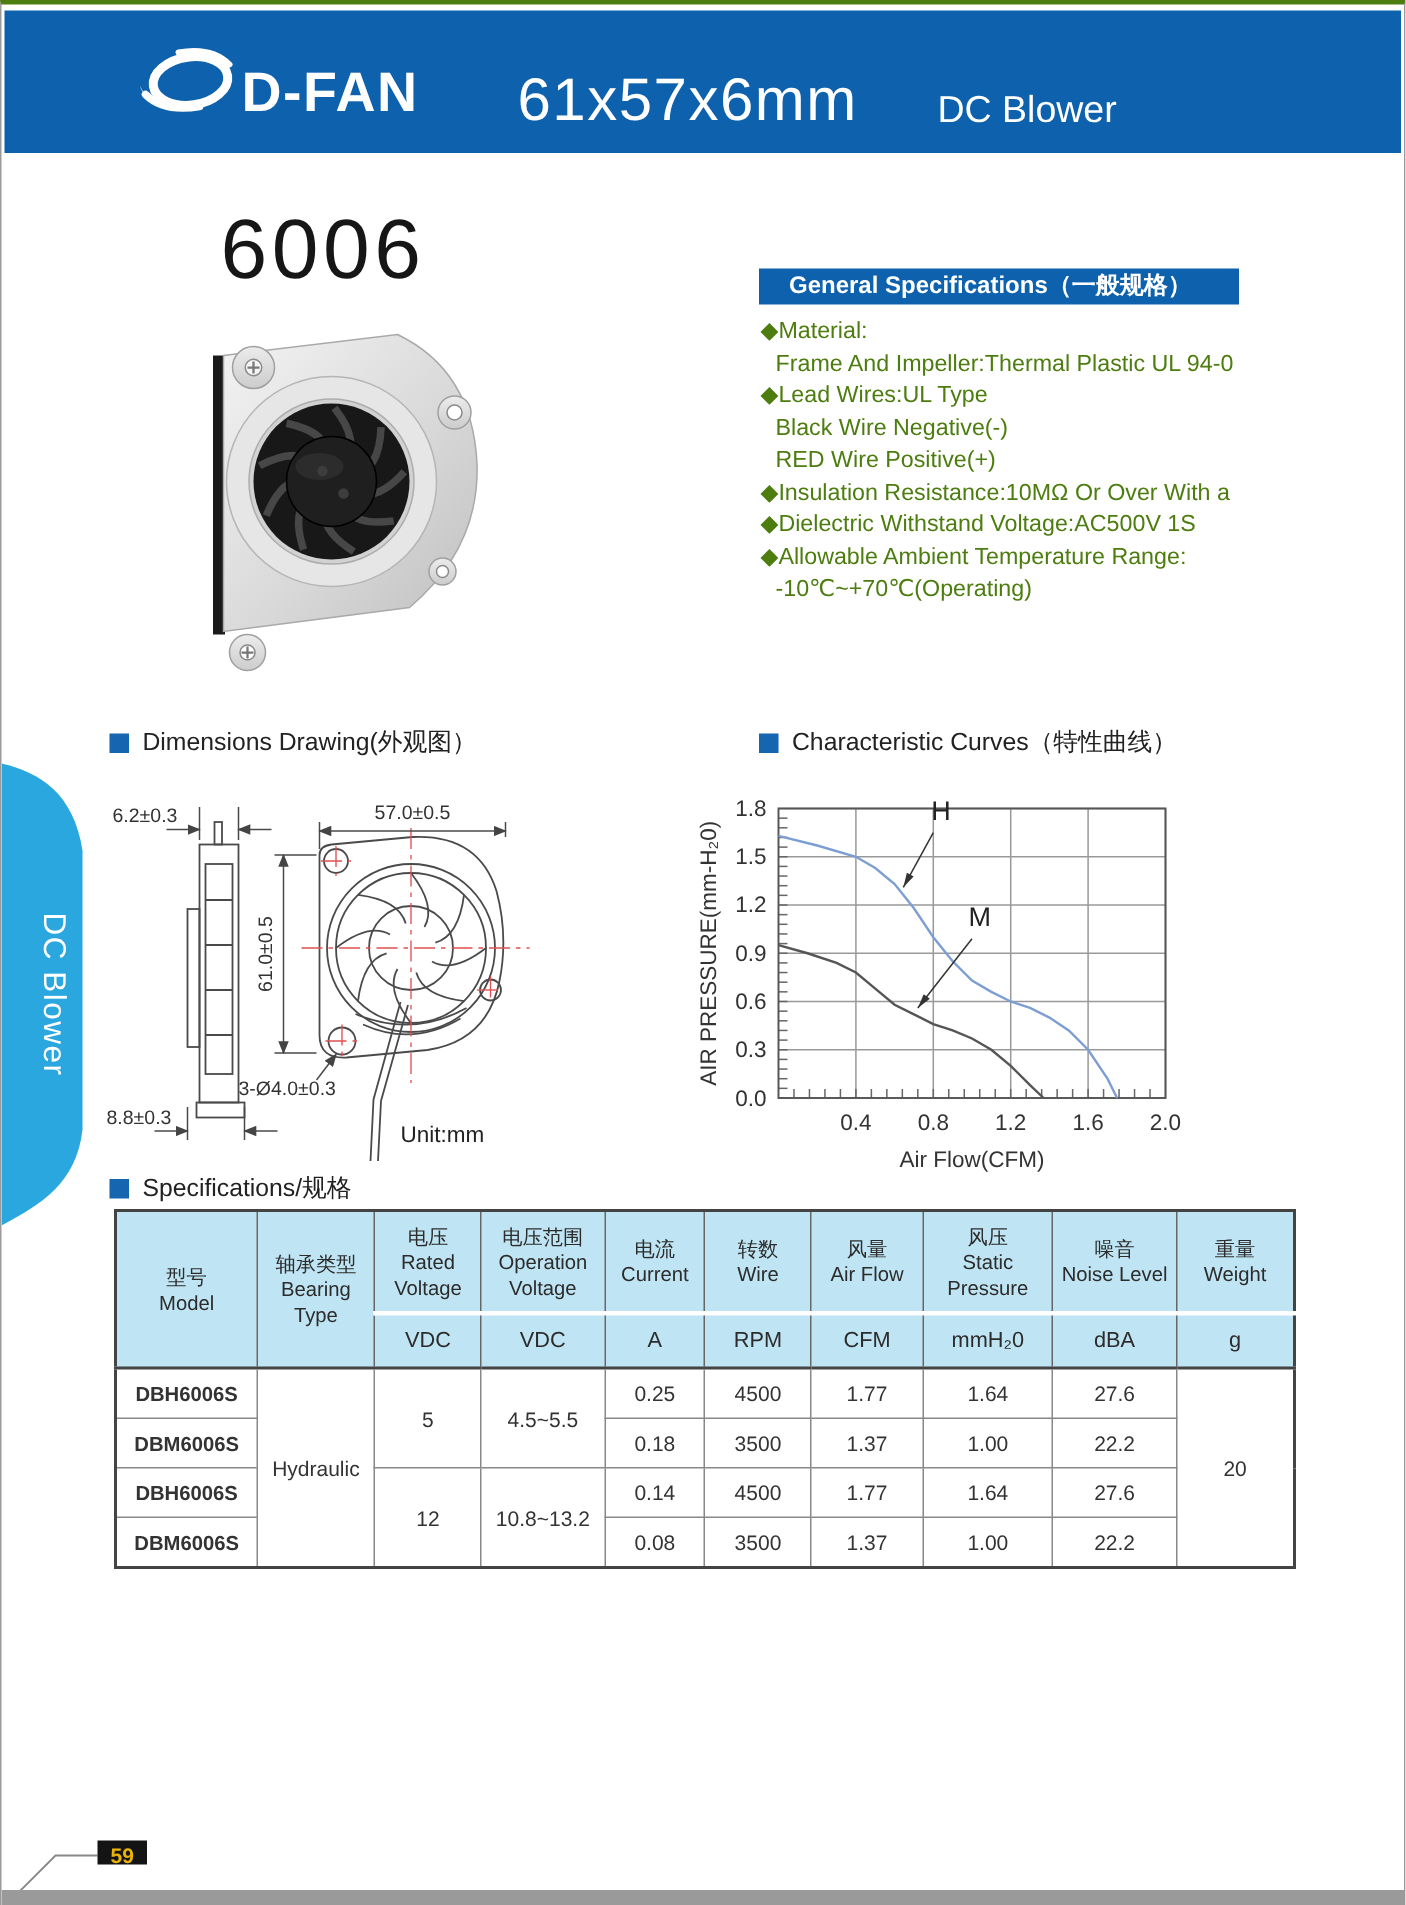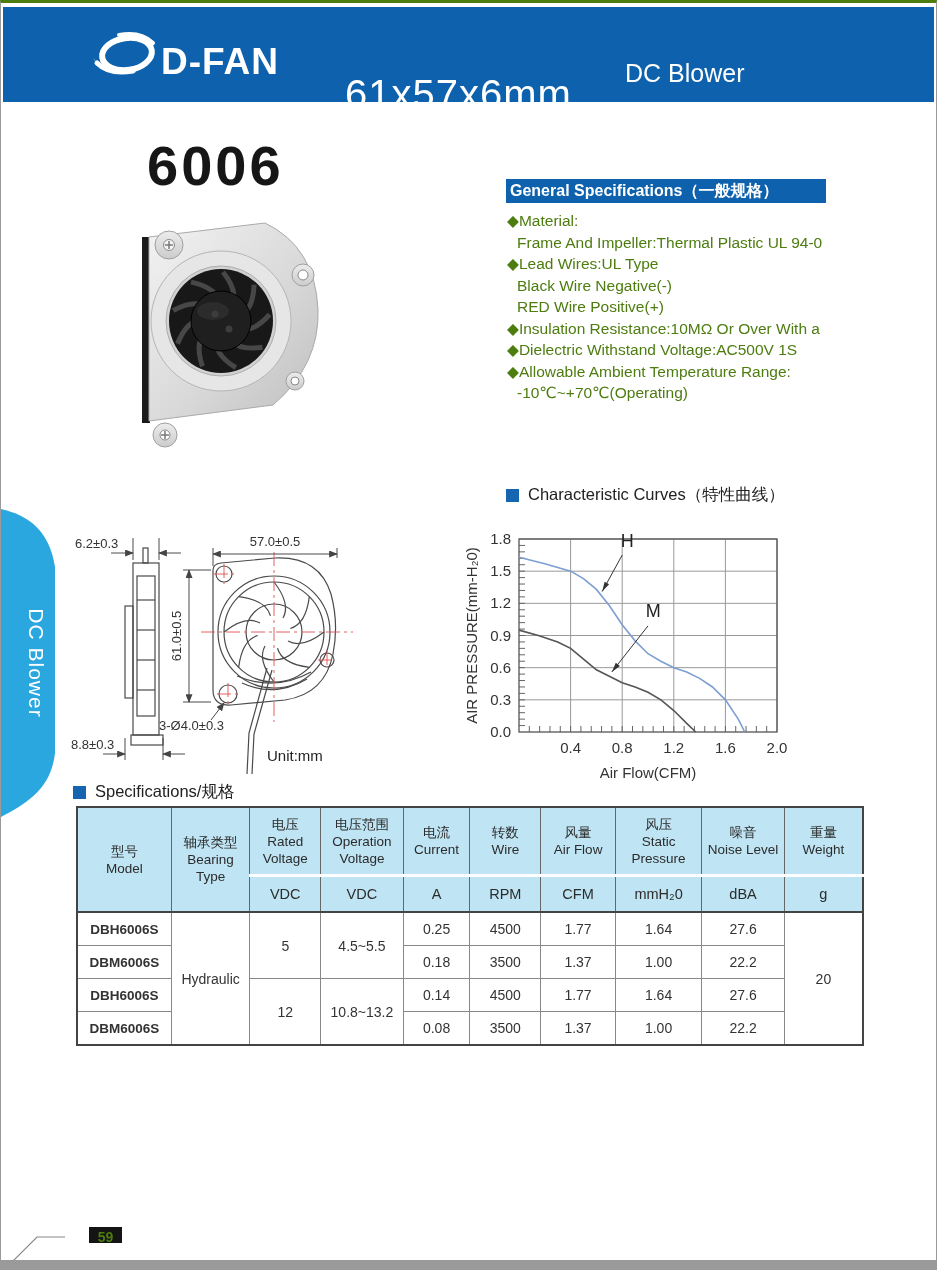--- a/index.html
+++ b/index.html
@@ -2,27 +2,27 @@
 <html><head>
 <meta charset="utf-8">
 <style>
   html,body{margin:0;padding:0;background:#e8e8e8;font-family:"Liberation Sans","DejaVu Sans",sans-serif;}
   .page{position:relative;width:937px;height:1270px;background:#fff;margin:0 auto;overflow:hidden;
         border-top:3px solid #4d7c0f;border-left:1px solid #9a9a9a;border-right:1px solid #9a9a9a;box-sizing:border-box;}
   .abs{position:absolute;}
   
   .topbar{left:2px;right:2px;top:4px;height:95px;background:#0e61ac;}
   .brand-text{left:158px;top:34px;font-size:37px;font-weight:bold;color:#fff;letter-spacing:1px;}
-  .size-title{left:342px;top:38px;font-size:40px;color:#fff;letter-spacing:1px;margin-top:27px;}
+  .size-title{left:342px;top:38px;font-size:40px;color:#fff;letter-spacing:1px;}
   .product-type{left:622px;top:52px;font-size:25px;color:#fff;}
   
-  .model-number{left:146px;top:130px;font-size:56px;color:#161616;letter-spacing:3px;font-weight:bold;}
+  .model-number{left:146px;top:130px;font-size:56px;color:#161616;letter-spacing:3px;}
   
   .gs-bar{left:505px;top:176px;width:320px;height:24px;background:#0e61ac;color:#fff;
-          font-size:16px;font-weight:bold;line-height:24px;padding-left:4px;box-sizing:border-box;white-space:nowrap;}
+          font-size:16px;font-weight:bold;line-height:24px;padding-left:20px;box-sizing:border-box;white-space:nowrap;}
   .gs-list{left:506px;top:207px;width:360px;font-size:15.5px;color:#4d7c0f;line-height:21.5px;}
   .gs-list .cont{padding-left:10px;}
   
   .sec-title{display:flex;align-items:center;gap:9px;font-size:16.5px;color:#222;white-space:nowrap;}
   .sec-sq{width:13px;height:13px;background:#1565b0;flex:0 0 auto;}
   .sec-dim{left:72px;top:481px;}
   .sec-cur{left:505px;top:481px;}
   .sec-spec{left:72px;top:778px;}
   
   .tick{font-size:15px;fill:#333;}
@@ -35,22 +35,22 @@
              border:2px solid #444;table-layout:fixed;}
   table.spec th{background:#bfe4f3;font-weight:normal;color:#2c2c2c;font-size:13.5px;
                 border:1px solid #666;white-space:pre-line;padding:4px 2px;line-height:17px;}
   table.spec thead tr.units th{border-top:3px solid #fff;font-size:14.5px;height:26px;}
   table.spec thead tr.labels th{height:58px;}
   table.spec td{border:1px solid #888;text-align:center;font-size:14px;color:#333;height:30px;background:#fff;}
   table.spec tbody tr:first-child td{border-top:2px solid #444;}
   table.spec td.model{font-weight:bold;font-size:13.5px;}
   
   .notes{left:113px;top:1196px;font-size:12.5px;color:#4a4a4a;white-space:pre-wrap;}
-  .page-num{left:64px;top:1224px;width:33px;height:16px;background:#141414;color:#4d7c0f;
-            font-size:14px;font-weight:bold;text-align:center;line-height:20px;margin-left:24px;}
+  .page-num{left:64px;top:1224px;width:33px;height:16px;background:#141414;color:#eab308;
+            font-size:14px;font-weight:bold;text-align:center;line-height:20px;}
   .site{left:106px;top:1227px;font-size:13px;color:#555;margin-top:48px;}
   .bottombar{left:0;right:0;bottom:0;height:10px;background:#9a9a9a;}
 </style>
 </head>
 <body>
 
 <div class="page">
 
   <div class="abs topbar">
     <svg class="abs" style="left:86px;top:16px;" width="70" height="62" viewBox="0 0 70 62">
@@ -118,20 +118,24 @@
     <div class="cont">Frame And Impeller:Thermal Plastic UL 94-0</div>
     <div class="bullet">◆Lead Wires:UL Type</div>
     <div class="cont">Black Wire Negative(-)</div>
     <div class="cont">RED Wire Positive(+)</div>
     <div class="bullet">◆Insulation Resistance:10MΩ Or Over With a</div>
     <div class="bullet">◆Dielectric Withstand Voltage:AC500V 1S</div>
     <div class="bullet">◆Allowable Ambient Temperature Range:</div>
     <div class="cont">-10℃~+70℃(Operating)</div>
   </div>
 
+  <div class="abs sec-title sec-dim">
+    <span class="sec-sq"></span>
+    <span>Dimensions Drawing(外观图）</span>
+  </div>
   <div class="abs sec-title sec-cur">
     <span class="sec-sq"></span>
     <span>Characteristic Curves（特性曲线）</span>
   </div>
 
   <svg class="abs" style="left:60px;top:505px;" width="420" height="278" viewBox="0 0 420 278">
     <defs>
       <marker id="arr" viewBox="0 0 10 8" refX="9" refY="4" markerWidth="9" markerHeight="7" orient="auto-start-reverse">
         <path d="M0,0 L10,4 L0,8 Z" fill="#444"></path>
       </marker>

